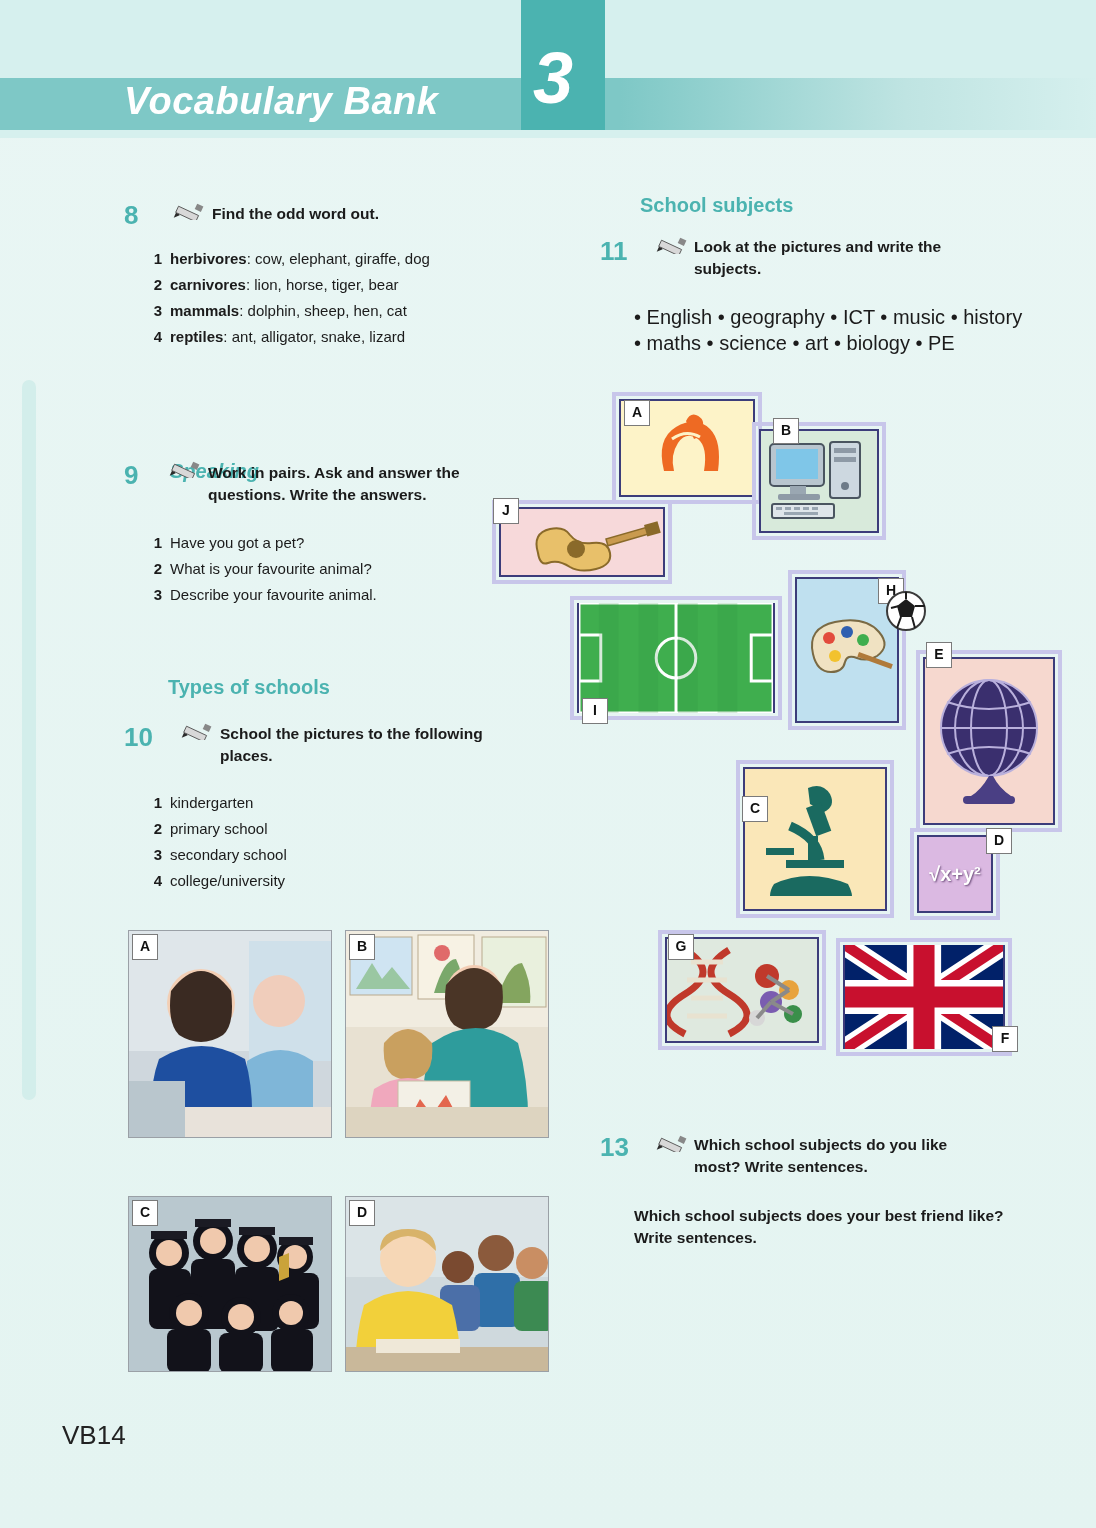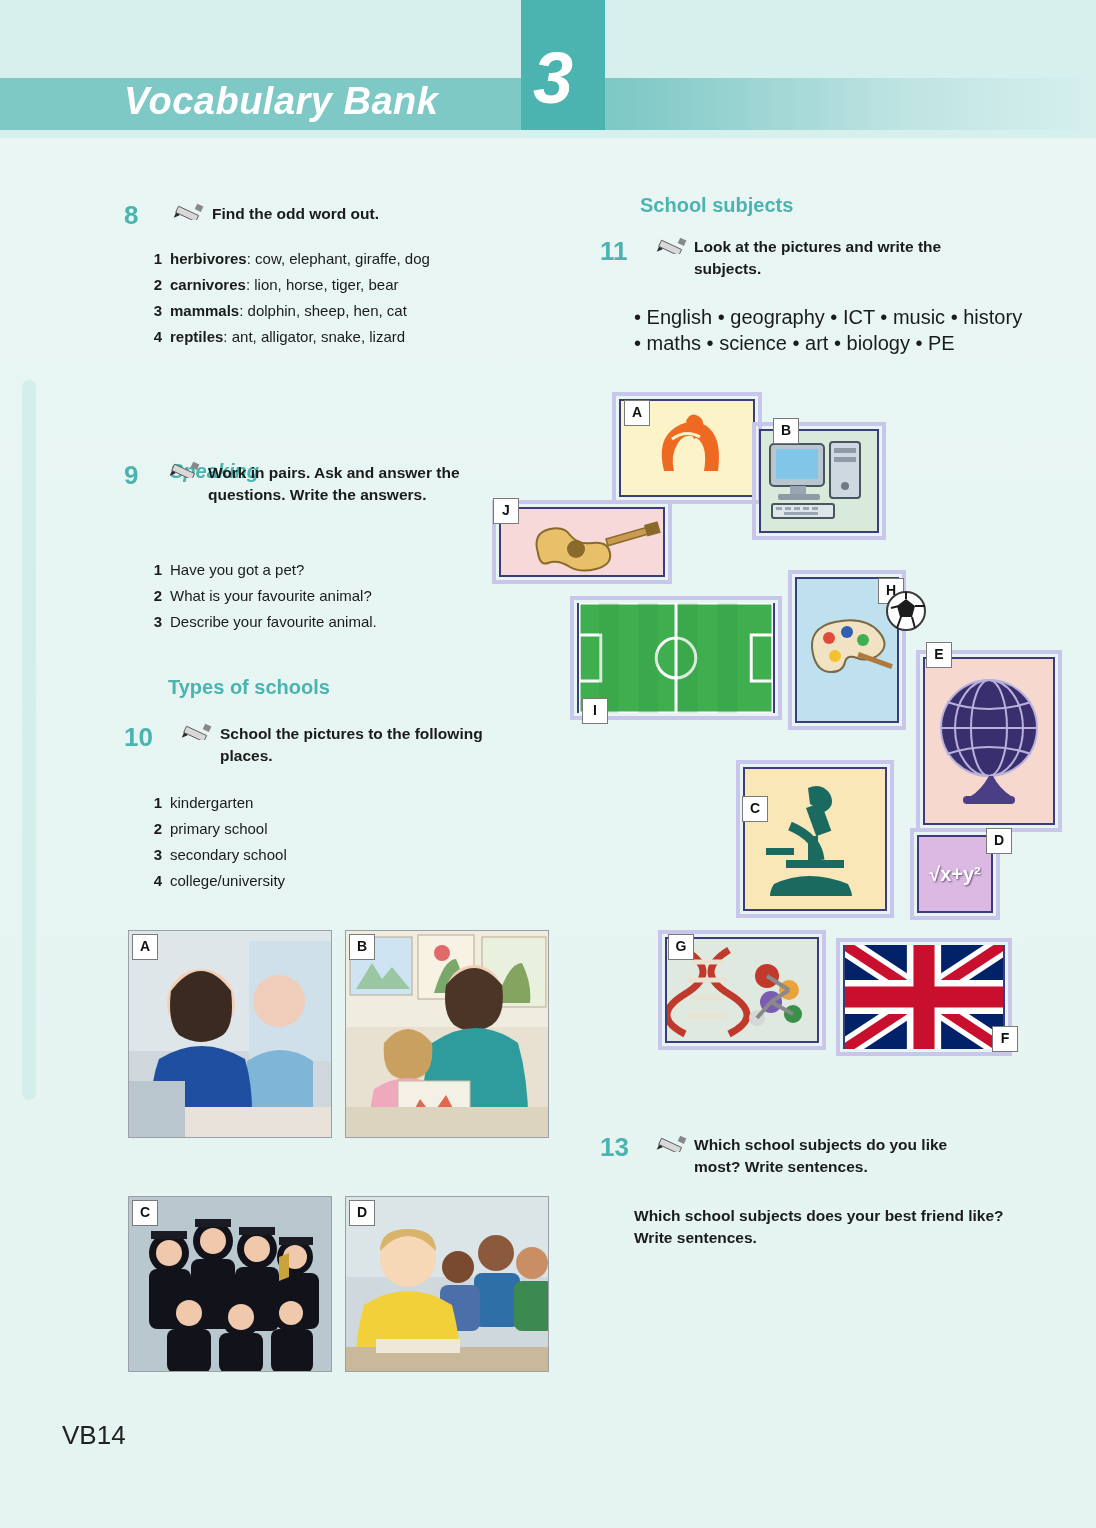--- a/index.html
+++ b/index.html
@@ -194,21 +194,21 @@
 
   <div class="section-head italic" style="left:170px; top:416px;margin-top:44px;">Speaking</div>
   <div class="exnum" style="left:124px; top:460px;">9</div>
   <svg class="pen" style="left:168px; top:460px;" viewBox="0 0 40 20">
     <polygon points="2,18 9,15 6,9" fill="#2b2b2b"></polygon>
     <rect x="6" y="4" width="26" height="8" transform="rotate(25 6 8)" fill="#d8d8d8" stroke="#555" stroke-width="1"></rect>
     <rect x="28" y="1" width="8" height="7" transform="rotate(25 28 5)" fill="#888"></rect>
   </svg>
   <div class="extitle" style="left:208px; top:462px; width:270px;">Work in pairs. Ask and answer the questions. Write the answers.</div>
 
-  <div class="list" style="left:140px; top:530px; width:400px;margin-top:27px;">
+  <div class="list" style="left:140px; top:530px; width:400px;">
     <div><span class="n">1</span><span>Have you got a pet?</span></div>
     <div><span class="n">2</span><span>What is your favourite animal?</span></div>
     <div><span class="n">3</span><span>Describe your favourite animal.</span></div>
   </div>
 
   <div class="section-head" style="left:168px; top:676px;">Types of schools</div>
   <div class="exnum" style="left:124px; top:722px;">10</div>
   <svg class="pen" style="left:180px; top:722px;" viewBox="0 0 40 20">
     <polygon points="2,18 9,15 6,9" fill="#2b2b2b"></polygon>
     <rect x="6" y="4" width="26" height="8" transform="rotate(25 6 8)" fill="#d8d8d8" stroke="#555" stroke-width="1"></rect>

